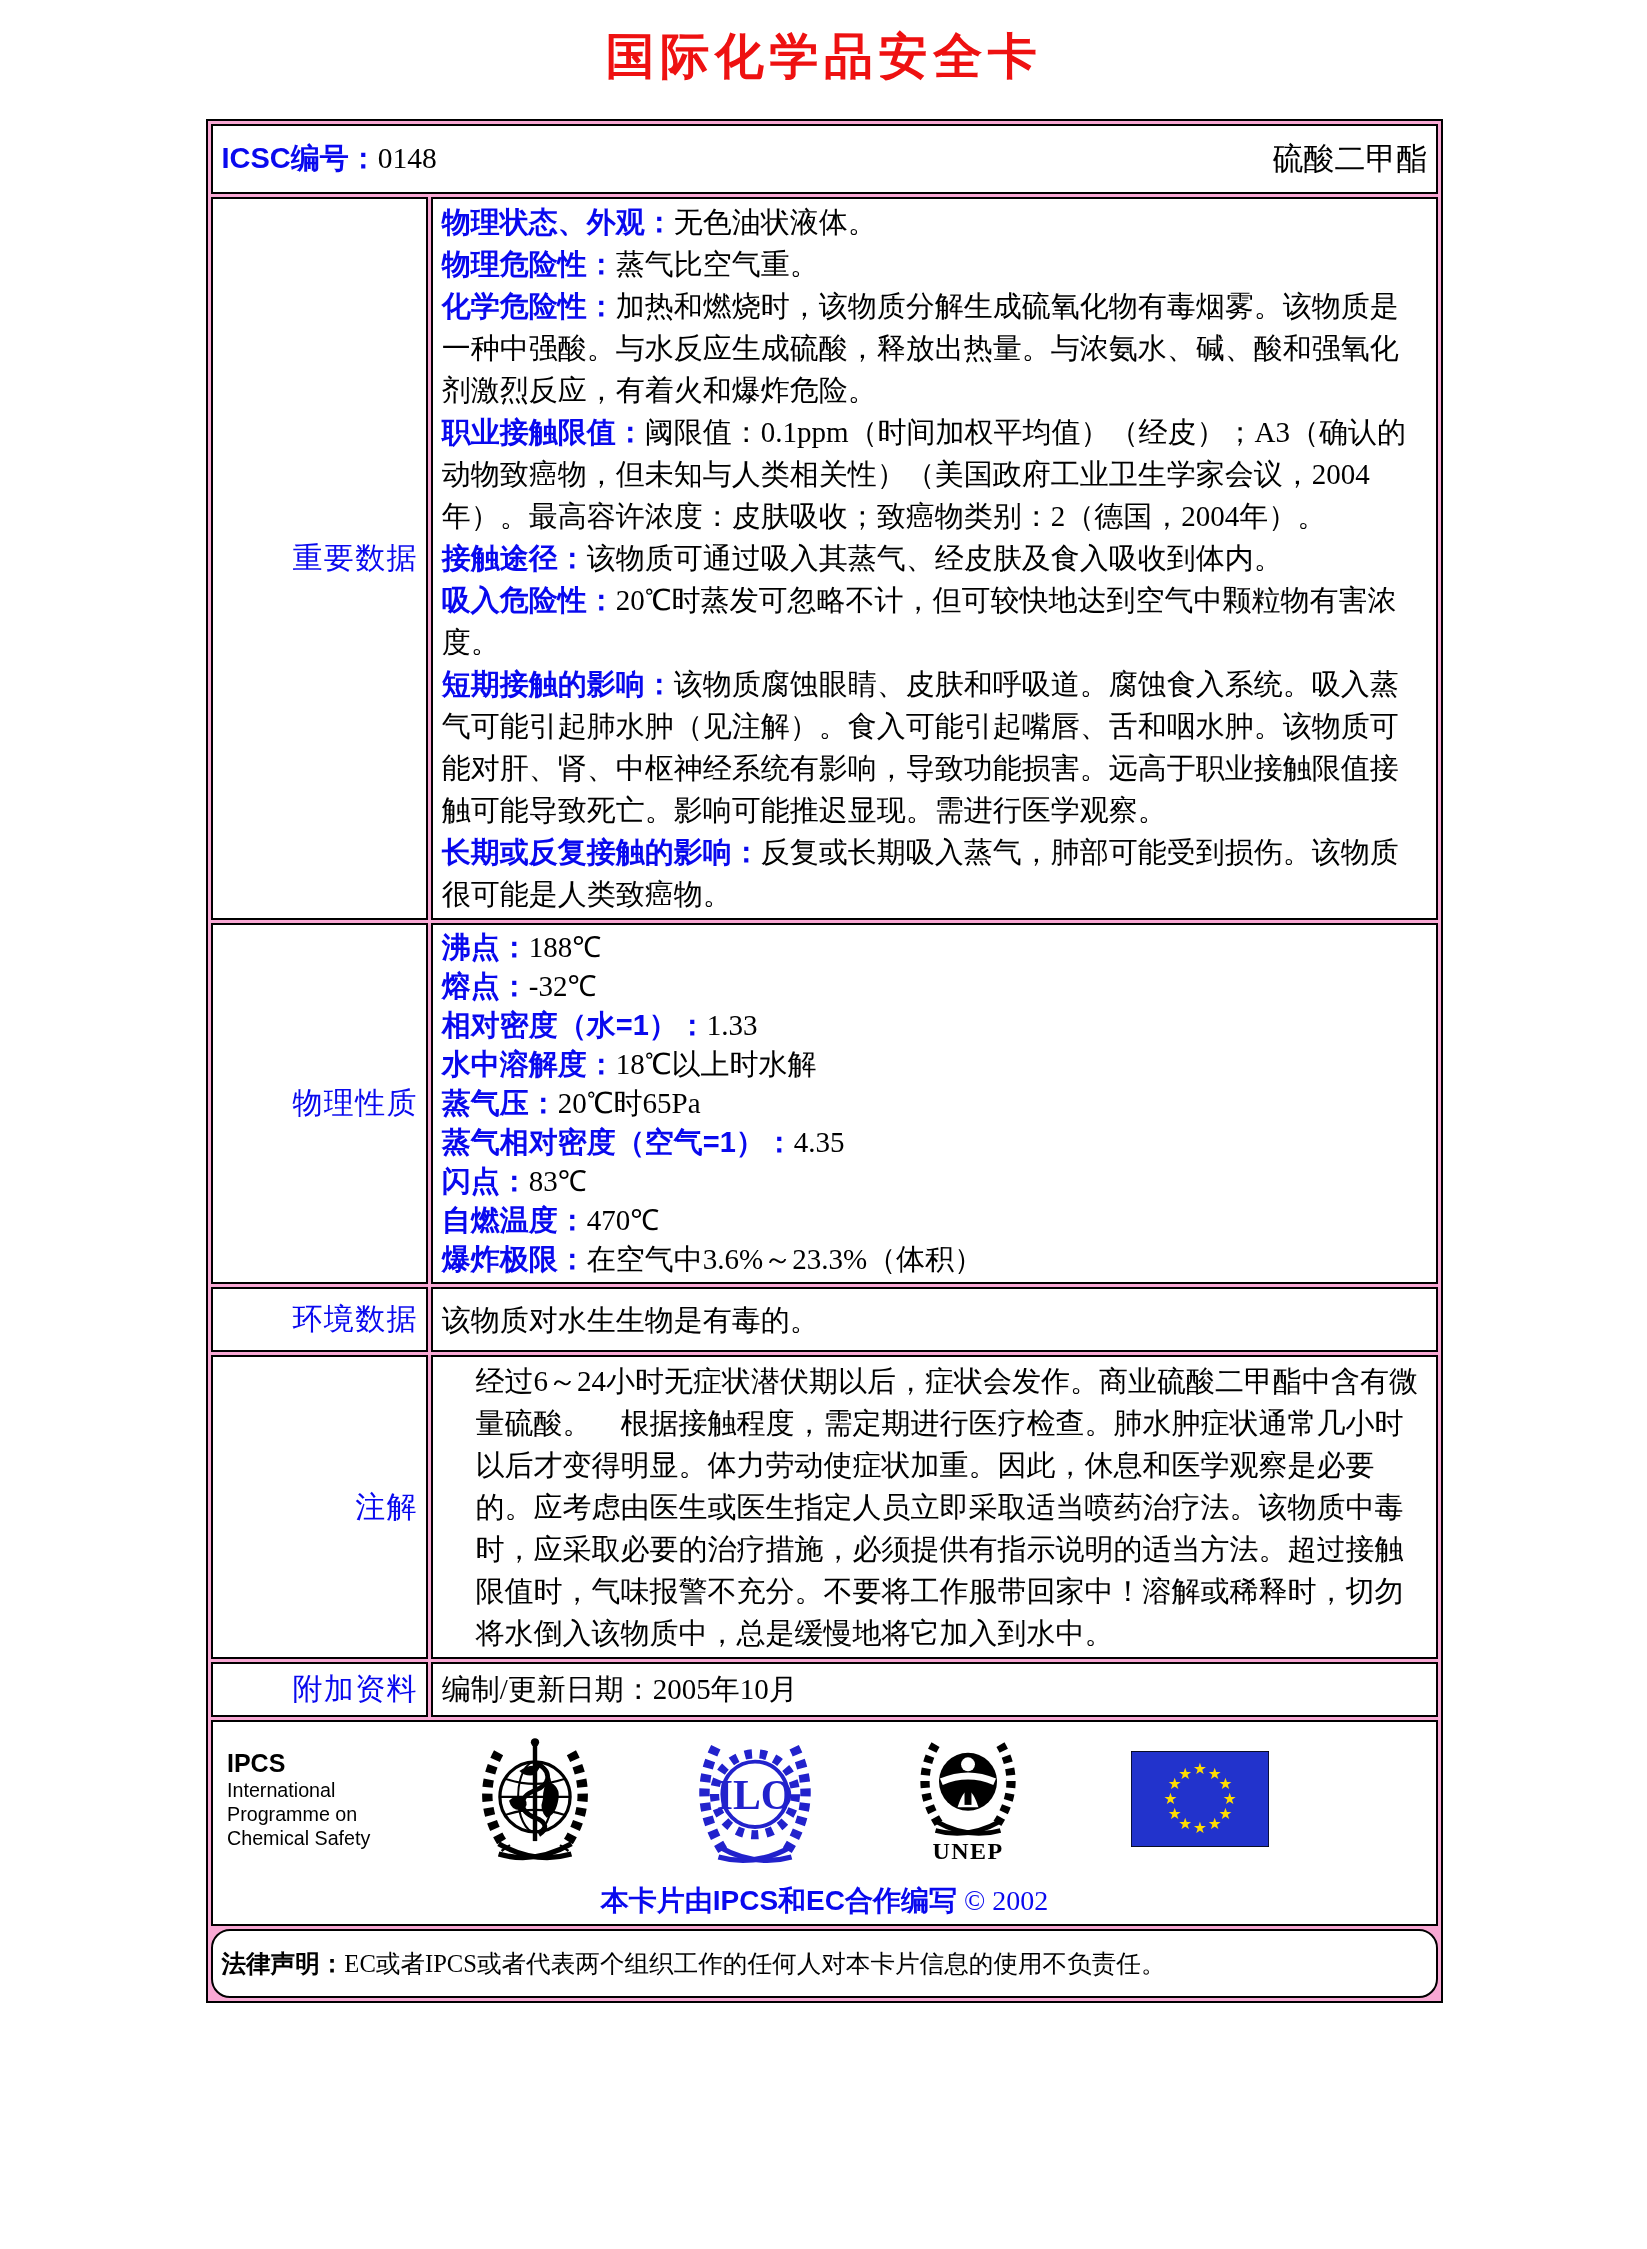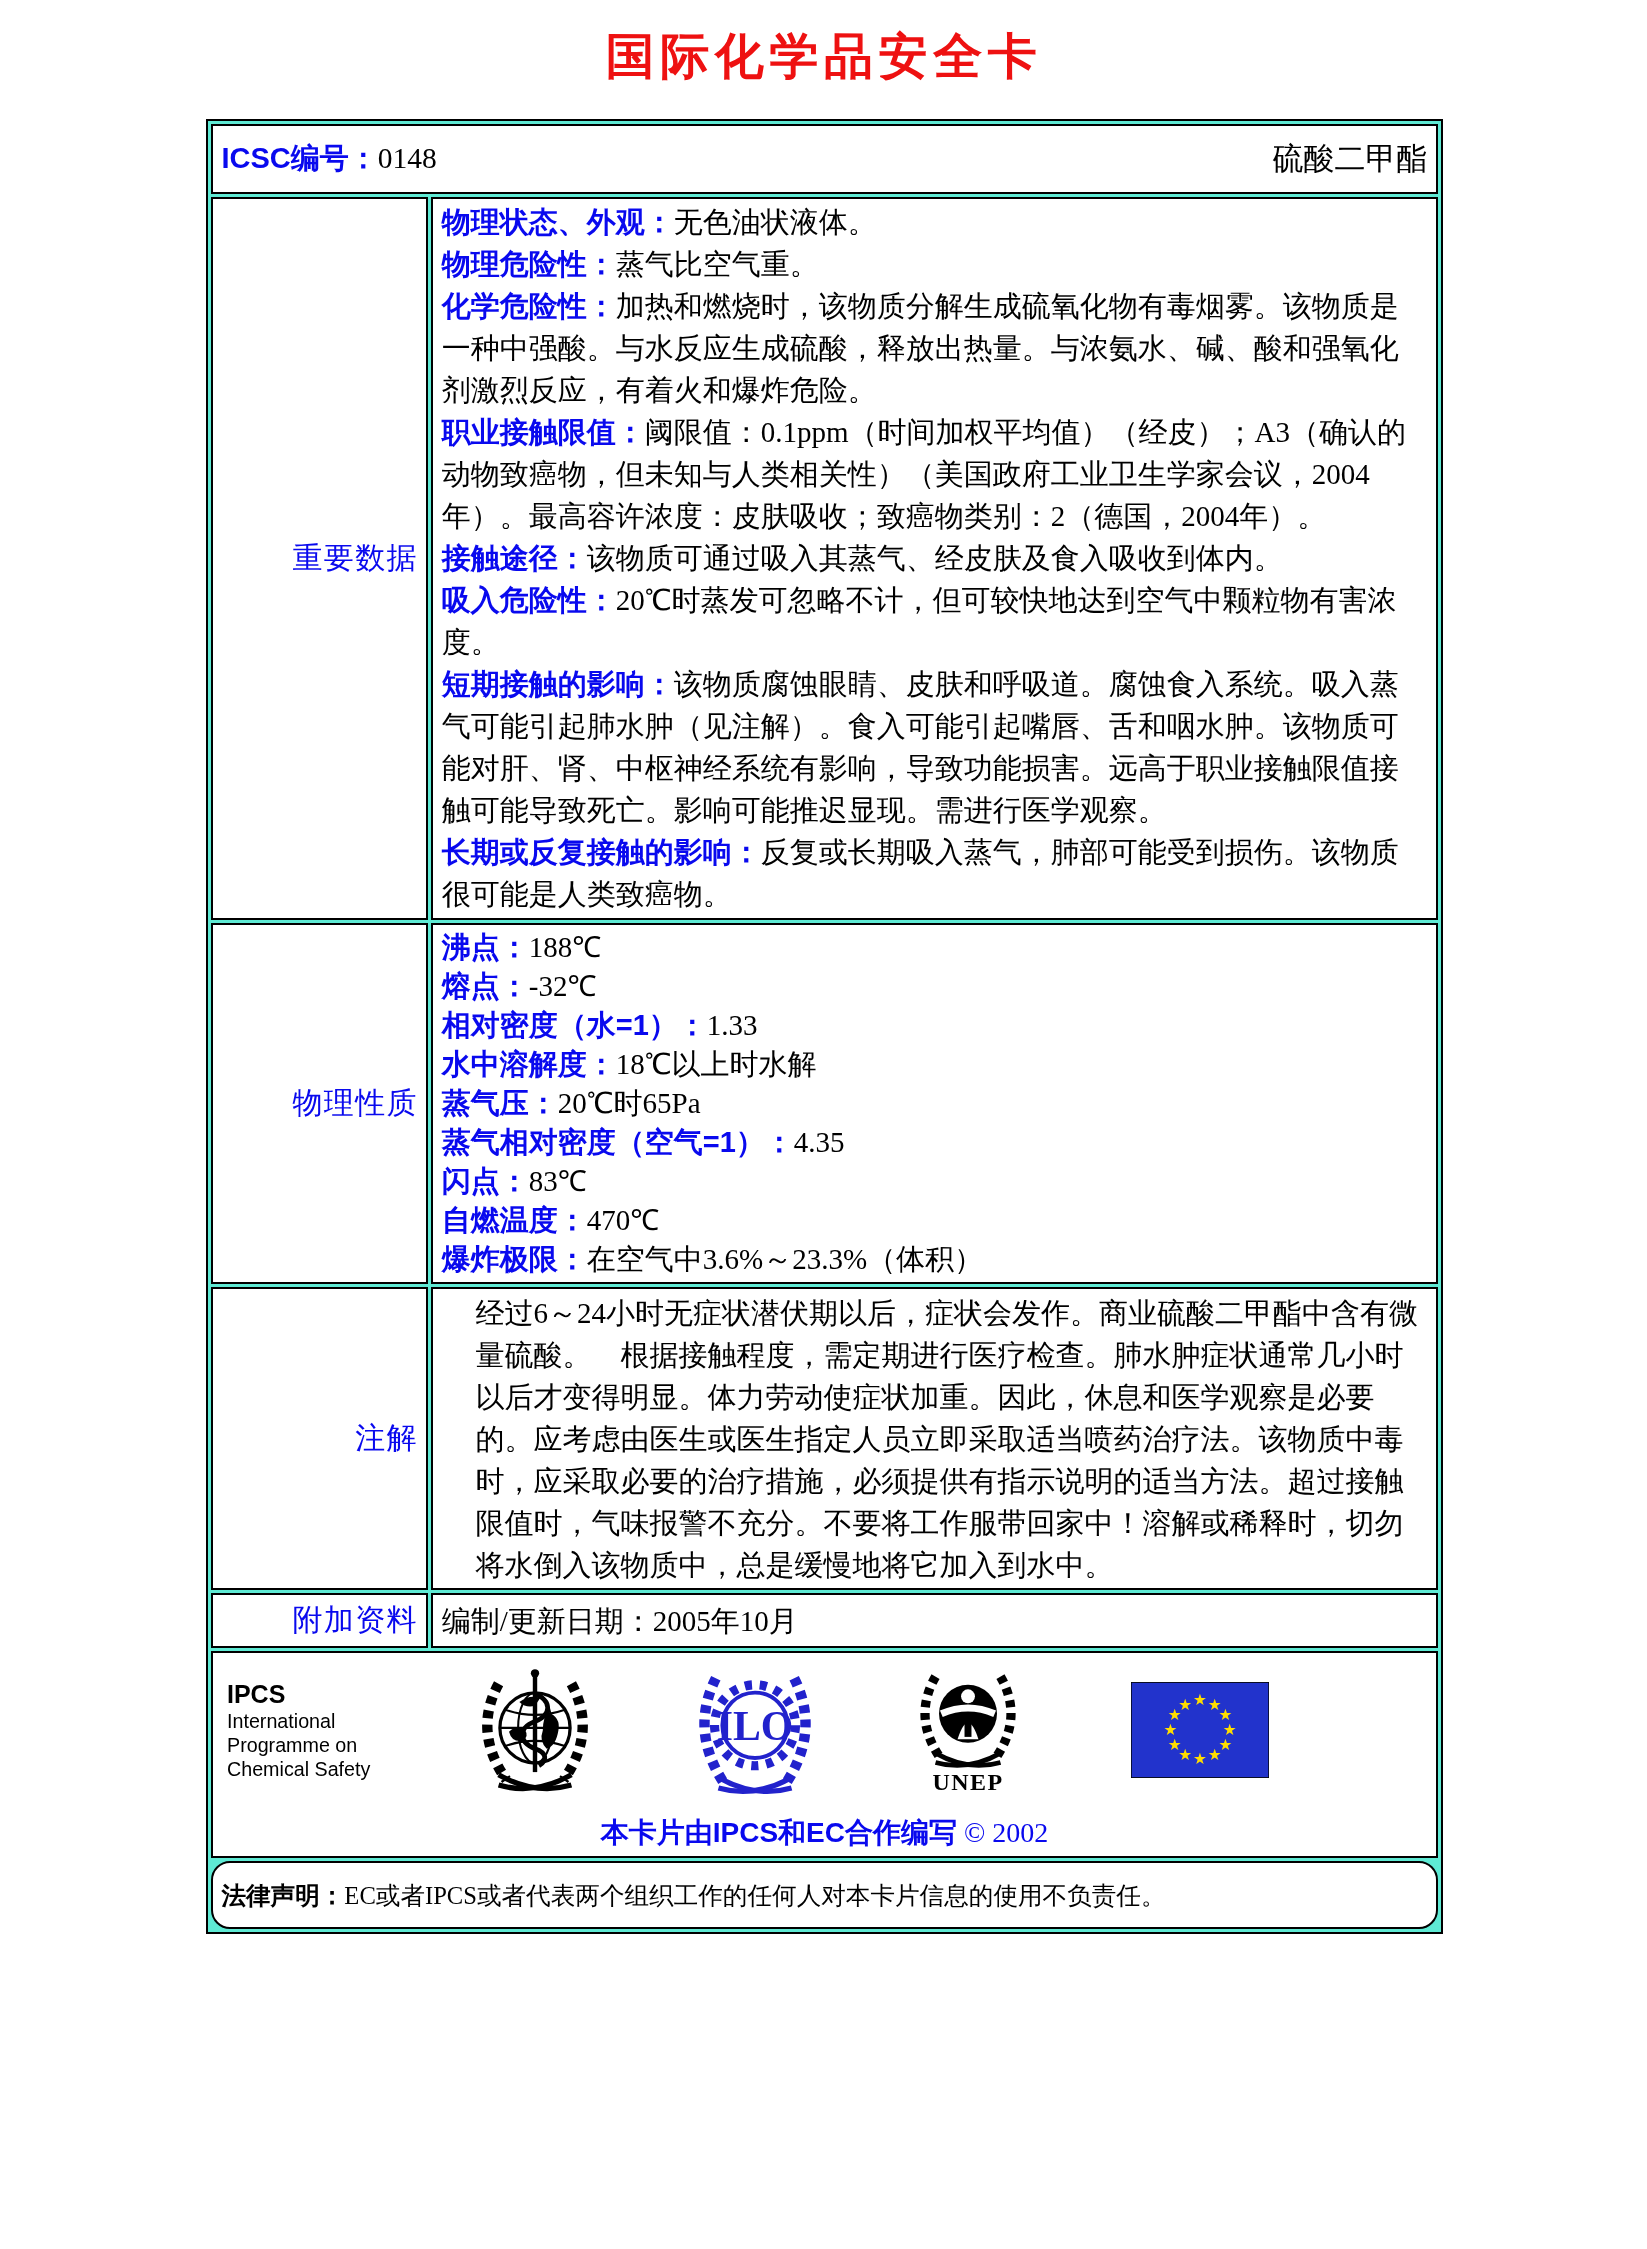--- a/index.html
+++ b/index.html
@@ -5,21 +5,21 @@
   html,body{margin:0;padding:0;background:#ffffff;}
   body{width:1648px;height:2250px;position:relative;overflow:hidden;
        font-family:"Liberation Serif",serif;color:#000;}
 
   .page-title{margin:0;padding-top:24px;text-align:center;
     font-size:49px;font-weight:bold;color:#ee1111;letter-spacing:5.6px;
     font-family:"Liberation Serif",serif;}
 
   .card{position:absolute;left:206px;top:119px;width:1237px;}
   table.icsc{width:100%;border-collapse:separate;border-spacing:3.5px;
-    border:2.8px solid #000;background:#5eead4;}
+    border:2.8px solid #000;background:#f9a8d4;}
   td{border:2.1px solid #000;padding:2.8px 8.4px;vertical-align:middle;background:#fff;}
 
   td.sec-label{width:163px;text-align:right;color:#0909ee;font-weight:normal;
     font-size:30px;font-family:"Liberation Sans",sans-serif;letter-spacing:1.4px;}
 
   td.content{font-size:29px;line-height:42px;}
 
   .hdr-cell{display:flex;justify-content:space-between;align-items:center;height:60px;}
   .hdr-left{font-size:29px;}
   .lbl{color:#0909ee;font-weight:bold;font-family:"Liberation Sans",sans-serif;}
@@ -99,20 +99,24 @@
       <div class="entry"><span class="lbl">相对密度（水=1）：</span><span>1.33</span></div>
       <div class="entry"><span class="lbl">水中溶解度：</span><span>18℃以上时水解</span></div>
       <div class="entry"><span class="lbl">蒸气压：</span><span>20℃时65Pa</span></div>
       <div class="entry"><span class="lbl">蒸气相对密度（空气=1）：</span><span>4.35</span></div>
       <div class="entry"><span class="lbl">闪点：</span><span>83℃</span></div>
       <div class="entry"><span class="lbl">自燃温度：</span><span>470℃</span></div>
       <div class="entry"><span class="lbl">爆炸极限：</span><span>在空气中3.6%～23.3%（体积）</span></div>
     </td>
   </tr>
 
+  <tr class="row-env">
+    <td class="sec-label">环境数据</td>
+    <td class="content">该物质对水生生物是有毒的。</td>
+  </tr>
 
   <tr class="row-notes">
     <td class="sec-label">注解</td>
     <td class="content">经过6～24小时无症状潜伏期以后，症状会发作。商业硫酸二甲酯中含有微量硫酸。　根据接触程度，需定期进行医疗检查。肺水肿症状通常几小时以后才变得明显。体力劳动使症状加重。因此，休息和医学观察是必要的。应考虑由医生或医生指定人员立即采取适当喷药治疗法。该物质中毒时，应采取必要的治疗措施，必须提供有指示说明的适当方法。超过接触限值时，气味报警不充分。不要将工作服带回家中！溶解或稀释时，切勿将水倒入该物质中，总是缓慢地将它加入到水中。</td>
   </tr>
 
   <tr class="row-add">
     <td class="sec-label">附加资料</td>
     <td class="content">编制/更新日期：2005年10月</td>
   </tr>

